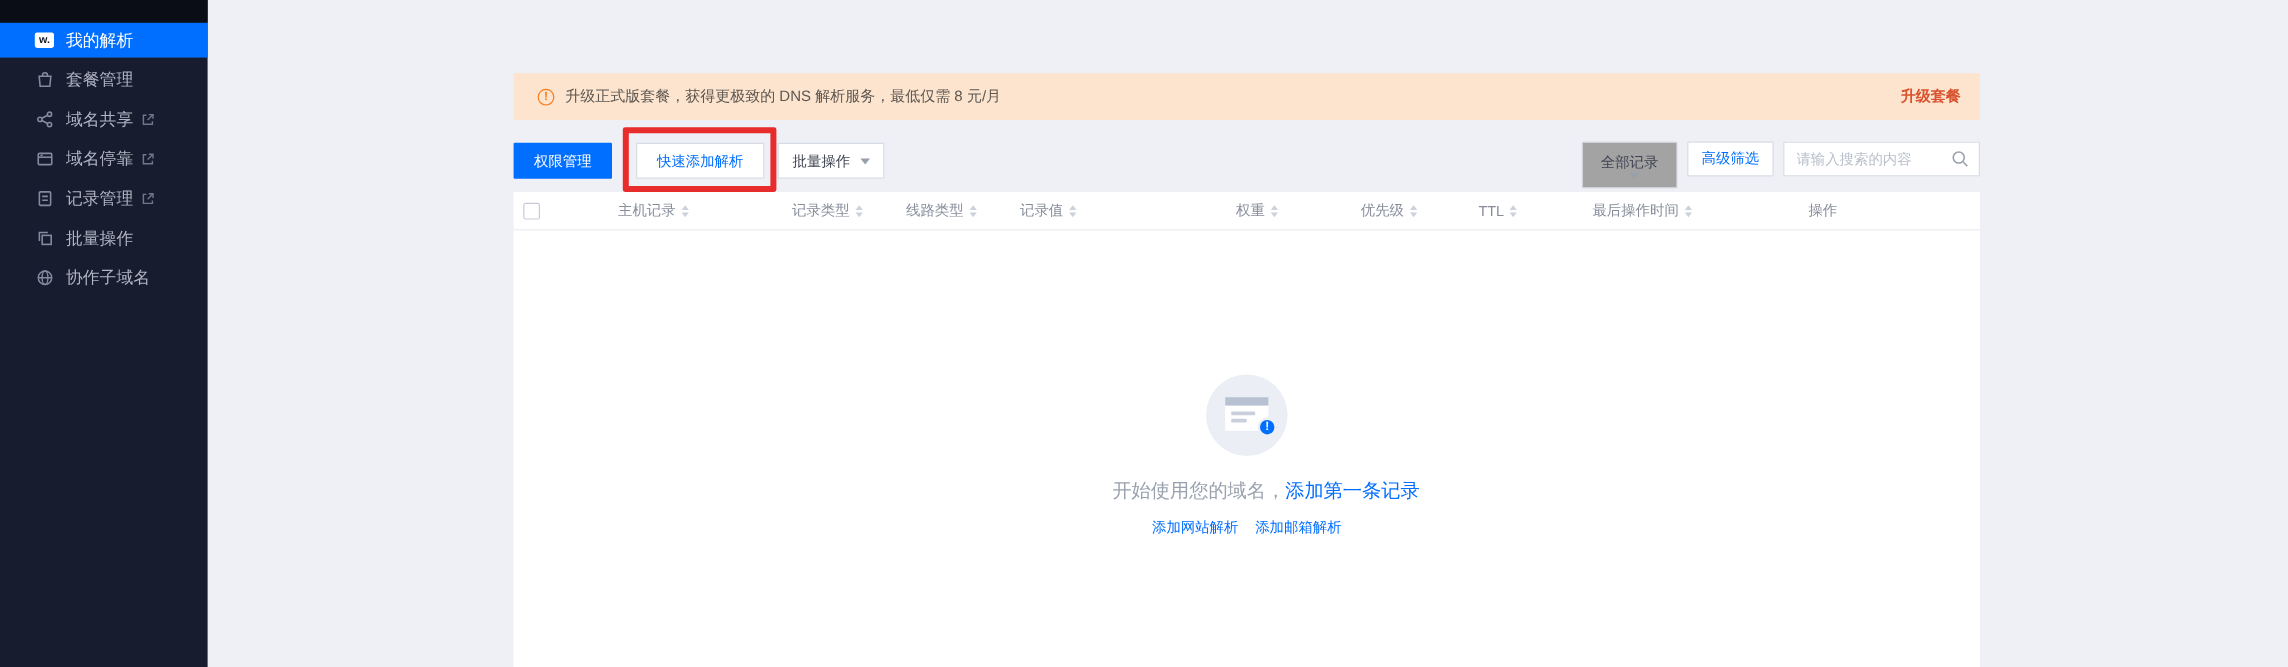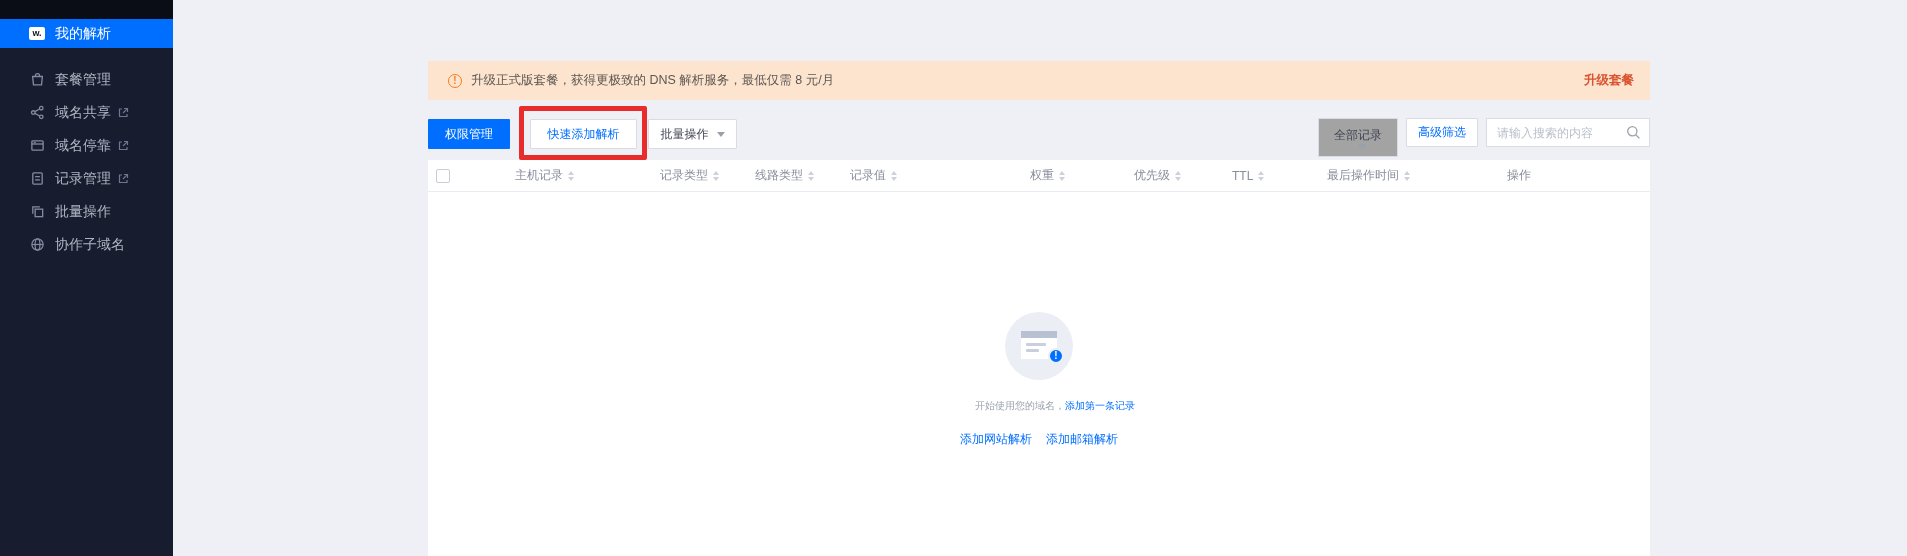--- a/index.html
+++ b/index.html
@@ -9,21 +9,21 @@
   .app { position:absolute; left:0; top:0; width:1907px; height:556px; background:#eef0f5; }
 
   
   .sidebar { position:absolute; left:0; top:0; width:173px; height:556px; background:#171c2f; z-index:3; }
   .sidebar-topstrip { height:19px; background:#0a0d16; }
   .side-item { display:flex; align-items:center; height:33px; padding-left:29px; color:#b0b5c2; font-size:14px; cursor:pointer; }
   .side-item .s-icon { width:16px; height:16px; margin-right:10px; color:#848ba0; flex:none; display:flex; align-items:center; justify-content:center; }
   .side-item.active { height:29px; background:#006eff; color:#fff; }
   .side-item.active .s-icon { color:#fff; }
   .side-item + .side-item { margin-top:0; }
-  .side-list > .side-item:nth-child(2) { margin-top:15px; }
+  .side-list > .side-item:nth-child(2) { margin-top:2px; }
   .wicon { display:inline-block; width:18px; height:13px; background:#fff; border-radius:2px; color:#10151f; font-size:9px; font-weight:bold; line-height:13px; text-align:center; letter-spacing:0; }
   .ext-icon { margin-left:7px; color:#6f7690; display:inline-flex; }
 
   
   .tabbar { position:absolute; left:173px; top:0; right:0; height:31px; background:#fff; border-bottom:1px solid #e7eaf0; display:flex; align-items:stretch; padding-left:24px; z-index:2; }
   .tab { position:relative; display:flex; align-items:center; margin-right:46px; font-size:15px; color:#333; cursor:pointer; white-space:nowrap; }
   .tab.active { color:#000; font-weight:bold; }
   .tab.active::after { content:""; position:absolute; left:-6px; right:-6px; bottom:0; height:3px; background:#006eff; }
 
   
@@ -63,21 +63,21 @@
   .sort .dn { border-top:4px solid #ccd1dc; }
 
   
   .empty-circle { position:absolute; left:calc(50% - 34px); top:152px; width:68px; height:68px; border-radius:50%; background:#ebeef4; }
   .doc { position:absolute; left:16px; top:19px; width:36px; height:28px; background:#fff; border-radius:1px; }
   .doc-top { height:7px; background:#b7c1d2; }
   .doc-line { height:3px; background:#c9d0dc; border-radius:1px; margin:3px 0 0 5px; }
   .doc-line.l1 { width:20px; margin-top:5px; }
   .doc-line.l2 { width:13px; }
   .badge { position:absolute; right:-7px; bottom:-5px; width:16px; height:16px; border-radius:50%; background:#006eff; border:2px solid #ebeef4; color:#fff; font-size:10px; font-weight:bold; line-height:12px; text-align:center; }
-  .empty-line1 { position:absolute; left:0; right:0; top:239px; text-align:center; font-size:10px; color:#9aa1ae;margin-left:32px; }
+  .empty-line1 { position:absolute; left:0; right:0; top:239px; text-align:center; font-size:16px; color:#9aa1ae;margin-left:32px; }
   .empty-line1 a, .empty-line2 a { color:#006eff; text-decoration:none; cursor:pointer; }
   .empty-line2 { position:absolute; left:0; right:0; top:271px; text-align:center; font-size:12px; }
   .empty-line2 a { margin:0 7px; }
 </style>
 </head>
 <body>
 
 <div class="app">
 
 

